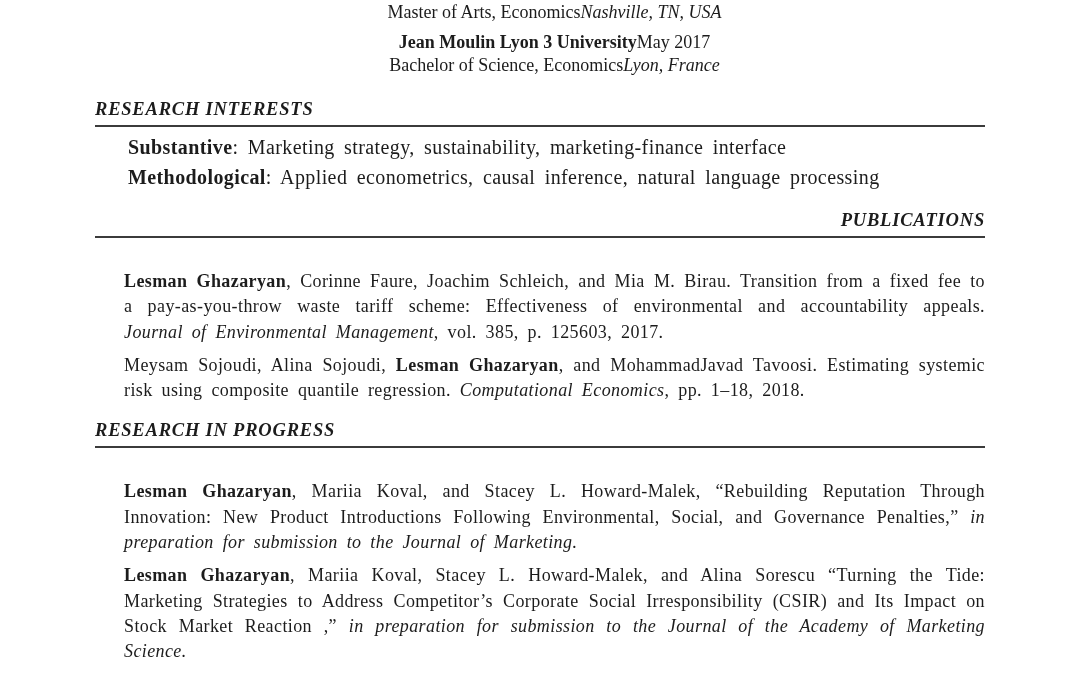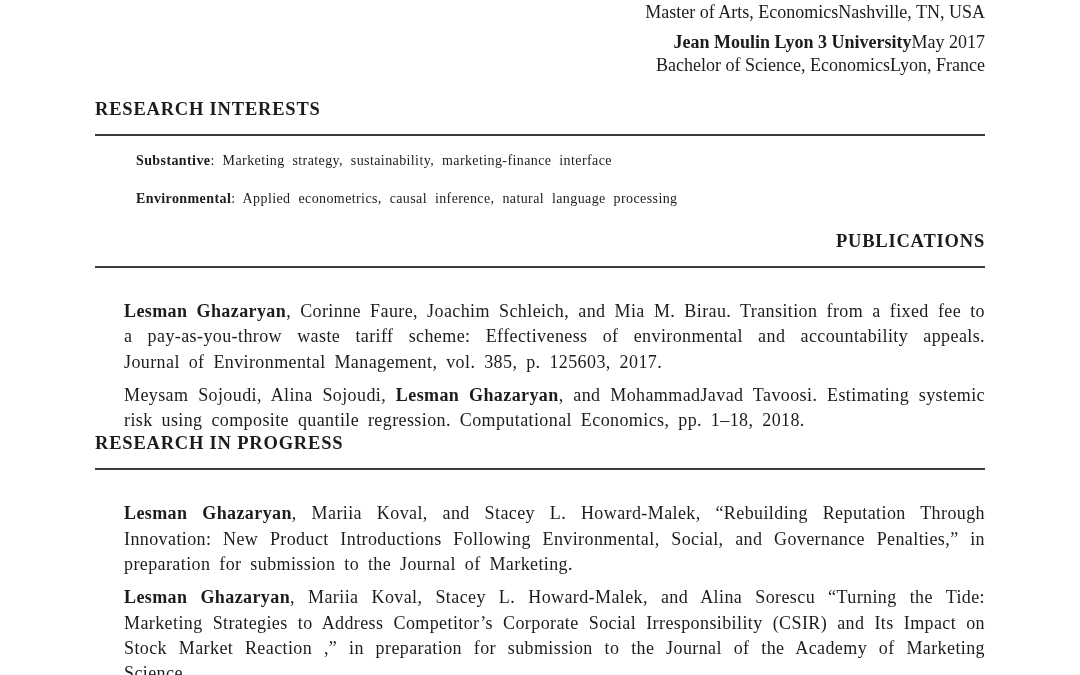--- a/index.html
+++ b/index.html
@@ -10,65 +10,66 @@
     background: #ffffff;
     font-family: "Liberation Serif", "DejaVu Serif", serif;
     color: #1c1c1c;
   }
   .page { padding: 0 95px; }
 
   
   .edu-block { padding-left: 29px; padding-top: 1px; }
   .edu-row {
     display: flex;
-    justify-content: flex-end;
+    justify-content: center;
     align-items: baseline;
     font-size: 18px;
     line-height: 23px;
   }
   .edu-entry.second { margin-top: 7px; }
 
   
   .sec {
     margin: 0;
     font-size: 18.5px;
     font-weight: bold;
     letter-spacing: 0.8px;
     line-height: 21px;
-    padding-bottom: 14px;
+    padding-bottom: 5px;
     border-bottom: 2px solid #3b3b3b;
+    font-style: italic;
   }
   .sec.ri-h  { margin-top: 22px; }
   .sec.pub-h { margin-top: 20px; text-align: right; }
-  .sec.rip-h { }
+  .sec.rip-h { margin-top: 17px; }
 
   .indent { padding-left: 29px; }
   .ri-block { margin-top: 8px; }
 
   .ri {
-    margin: 12px;
-    font-size: 14px;
+    margin: 4px;
+    font-size: 20px;
     line-height: 25.5px;
     letter-spacing: 0.4px;
     word-spacing: 4px;
   }
 
   .entry {
     margin: 0;
     font-size: 18px;
     line-height: 25.3px;
     text-align: justify;
     letter-spacing: 0.4px;
     word-spacing: 4px;
   }
   .entry.first-entry { margin-top: 31px; }
   .entry + .entry { margin-top: 8px; }
 
   .bd { font-weight: bold; }
-  .it { }
+  .it { font-style: italic; }
   .right { text-align: right; }
 </style>
 </head>
 <body>
 
 <div class="page">
 
   <section class="edu-block">
     <div class="edu-entry">
       <div class="edu-row">
@@ -85,21 +86,21 @@
       <div class="edu-row">
         <span>Bachelor of Science, Economics</span>
         <span class="it right">Lyon, France</span>
       </div>
     </div>
   </section>
 
   <h2 class="sec ri-h">RESEARCH INTERESTS</h2>
   <div class="indent ri-block">
     <p class="ri"><span class="bd">Substantive</span><span>: Marketing strategy, sustainability, marketing-finance interface</span></p>
-    <p class="ri"><span class="bd">Environmental</span><span>: Applied econometrics, causal inference, natural language processing</span></p>
+    <p class="ri"><span class="bd">Methodological</span><span>: Applied econometrics, causal inference, natural language processing</span></p>
   </div>
 
   <h2 class="sec pub-h">PUBLICATIONS</h2>
   <div class="indent">
     <p class="entry first-entry"><span class="bd">Lesman Ghazaryan</span><span>, Corinne Faure, Joachim Schleich, and Mia M. Birau. Transition from a fixed fee to a pay-as-you-throw waste tariff scheme: Effectiveness of environmental and accountability appeals. </span><span class="it">Journal of Environmental Management</span><span>, vol. 385, p. 125603, 2017.</span></p>
     <p class="entry"><span>Meysam Sojoudi, Alina Sojoudi, </span><span class="bd">Lesman Ghazaryan</span><span>, and MohammadJavad Tavoosi. Estimating systemic risk using composite quantile regression. </span><span class="it">Computational Economics</span><span>, pp. 1–18, 2018.</span></p>
   </div>
 
   <h2 class="sec rip-h">RESEARCH IN PROGRESS</h2>
   <div class="indent">

